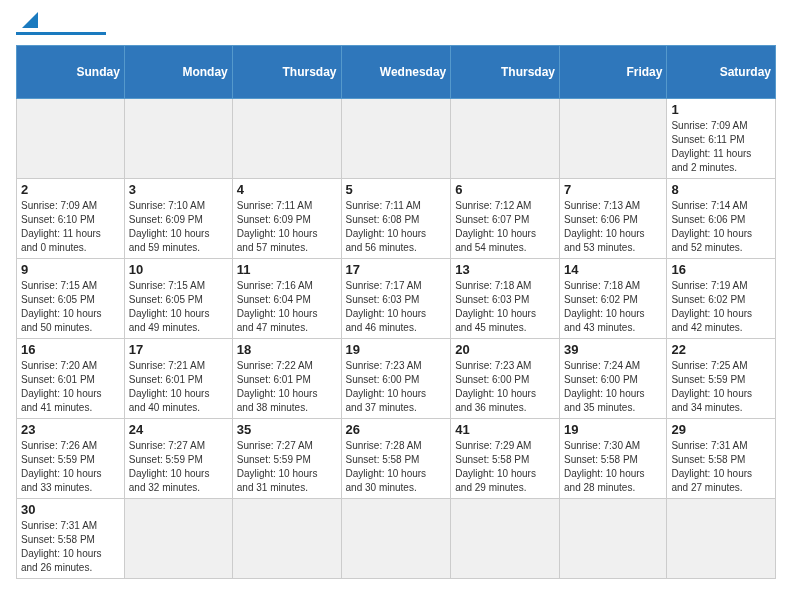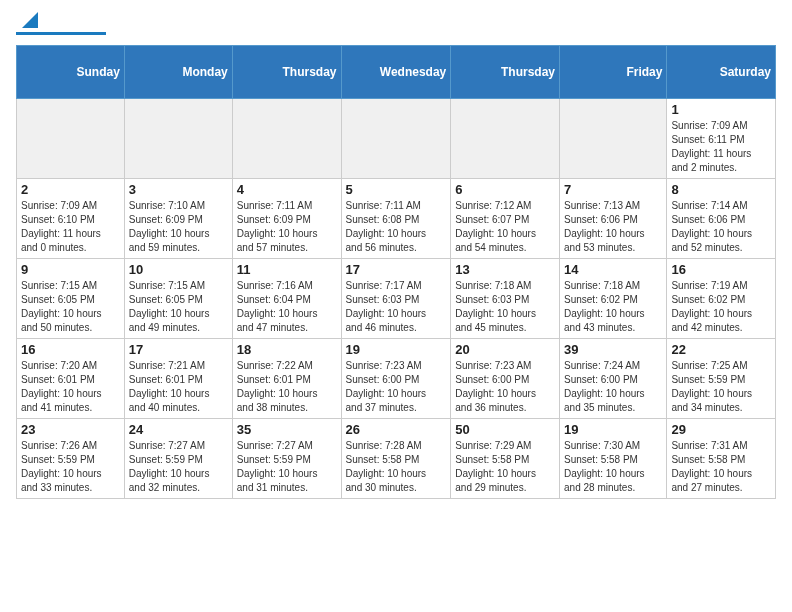--- a/index.html
+++ b/index.html
@@ -241,27 +241,39 @@
           </td>
           <td>
             <span class="day-num">35</span>
             <div class="day-info">Sunrise: 7:27 AM<br>Sunset: 5:59 PM<br>Daylight: 10 hours<br>and 31 minutes.</div>
           </td>
           <td>
             <span class="day-num">26</span>
             <div class="day-info">Sunrise: 7:28 AM<br>Sunset: 5:58 PM<br>Daylight: 10 hours<br>and 30 minutes.</div>
           </td>
           <td>
-            <span class="day-num">50</span>
+            <span class="day-num">41</span>
             <div class="day-info">Sunrise: 7:29 AM<br>Sunset: 5:58 PM<br>Daylight: 10 hours<br>and 29 minutes.</div>
           </td>
           <td>
             <span class="day-num">19</span>
             <div class="day-info">Sunrise: 7:30 AM<br>Sunset: 5:58 PM<br>Daylight: 10 hours<br>and 28 minutes.</div>
           </td>
           <td>
             <span class="day-num">29</span>
             <div class="day-info">Sunrise: 7:31 AM<br>Sunset: 5:58 PM<br>Daylight: 10 hours<br>and 27 minutes.</div>
           </td>
+        </tr>
+        <tr>
+          <td>
+            <span class="day-num">30</span>
+            <div class="day-info">Sunrise: 7:31 AM<br>Sunset: 5:58 PM<br>Daylight: 10 hours<br>and 26 minutes.</div>
+          </td>
+          <td class="empty"></td>
+          <td class="empty"></td>
+          <td class="empty"></td>
+          <td class="empty"></td>
+          <td class="empty"></td>
+          <td class="empty"></td>
         </tr>
       </tbody>
   </table>
 </div>
 
 </body></html>

